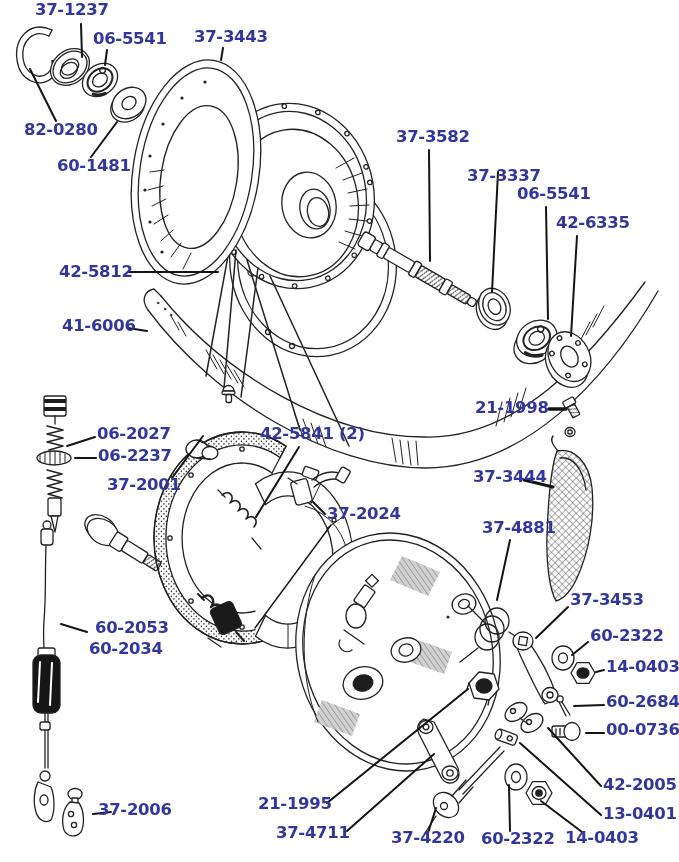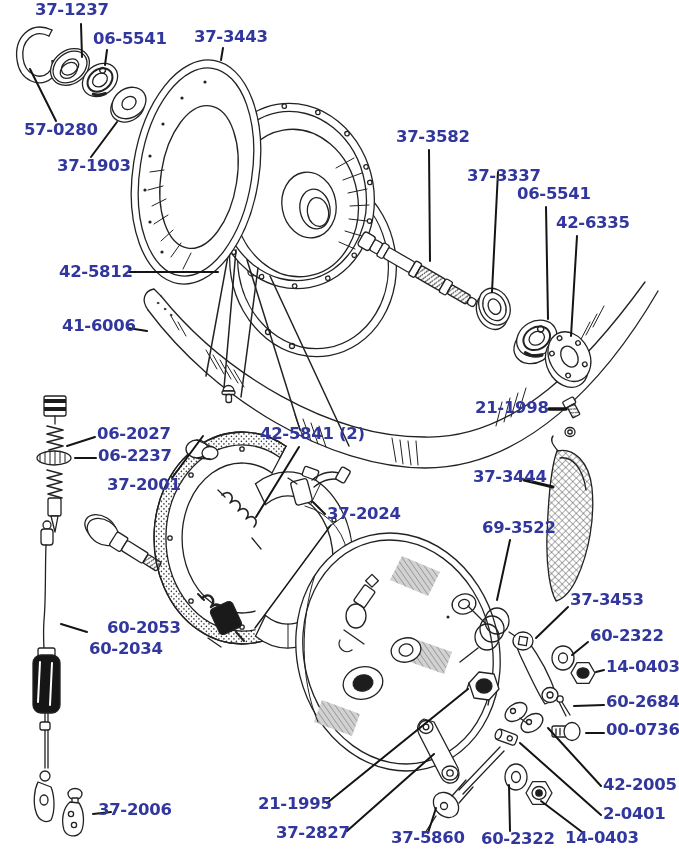--- a/index.html
+++ b/index.html
@@ -471,44 +471,44 @@
     <path d="M347,831 L434,754"></path>
     <path d="M428,833 L436,808"></path>
     <path d="M510,831 L509,785"></path>
     <path d="M582,832 L541,801"></path>
   </g>
 </svg>
 
   <div class="lbl" style="left:35px;top:2px">37-1237</div>
   <div class="lbl" style="left:93px;top:31px">06-5541</div>
   <div class="lbl" style="left:194px;top:29px">37-3443</div>
-  <div class="lbl" style="left:24px;top:122px">57-0280</div>
-  <div class="lbl" style="left:57px;top:158px">37-1903</div>
+  <div class="lbl" style="left:24px;top:122px">82-0280</div>
+  <div class="lbl" style="left:57px;top:158px">60-1481</div>
   <div class="lbl" style="left:396px;top:129px">37-3582</div>
   <div class="lbl" style="left:467px;top:168px">37-3337</div>
   <div class="lbl" style="left:517px;top:186px">06-5541</div>
   <div class="lbl" style="left:556px;top:215px">42-6335</div>
   <div class="lbl" style="left:59px;top:264px">42-5812</div>
   <div class="lbl" style="left:62px;top:318px">41-6006</div>
   <div class="lbl" style="left:475px;top:400px">21-1998</div>
   <div class="lbl" style="left:97px;top:426px">06-2027</div>
   <div class="lbl" style="left:260px;top:426px">42-5841 (2)</div>
   <div class="lbl" style="left:98px;top:448px">06-2237</div>
   <div class="lbl" style="left:107px;top:477px">37-2001</div>
   <div class="lbl" style="left:473px;top:469px">37-3444</div>
   <div class="lbl" style="left:327px;top:506px">37-2024</div>
-  <div class="lbl" style="left:482px;top:520px">69-3522</div>
+  <div class="lbl" style="left:482px;top:520px">37-4881</div>
   <div class="lbl" style="left:570px;top:592px">37-3453</div>
-  <div class="lbl" style="left:107px;top:620px">60-2053</div>
+  <div class="lbl" style="left:95px;top:620px">60-2053</div>
   <div class="lbl" style="left:590px;top:628px">60-2322</div>
   <div class="lbl" style="left:89px;top:641px">60-2034</div>
   <div class="lbl" style="left:606px;top:659px">14-0403</div>
   <div class="lbl" style="left:606px;top:694px">60-2684</div>
   <div class="lbl" style="left:606px;top:722px">00-0736</div>
   <div class="lbl" style="left:603px;top:777px">42-2005</div>
   <div class="lbl" style="left:258px;top:796px">21-1995</div>
   <div class="lbl" style="left:98px;top:802px">37-2006</div>
-  <div class="lbl" style="left:603px;top:806px">2-0401</div>
-  <div class="lbl" style="left:276px;top:825px">37-2827</div>
-  <div class="lbl" style="left:391px;top:830px">37-5860</div>
+  <div class="lbl" style="left:603px;top:806px">13-0401</div>
+  <div class="lbl" style="left:276px;top:825px">37-4711</div>
+  <div class="lbl" style="left:391px;top:830px">37-4220</div>
   <div class="lbl" style="left:481px;top:831px">60-2322</div>
   <div class="lbl" style="left:565px;top:830px">14-0403</div>
 </div>
 
 </body></html>

